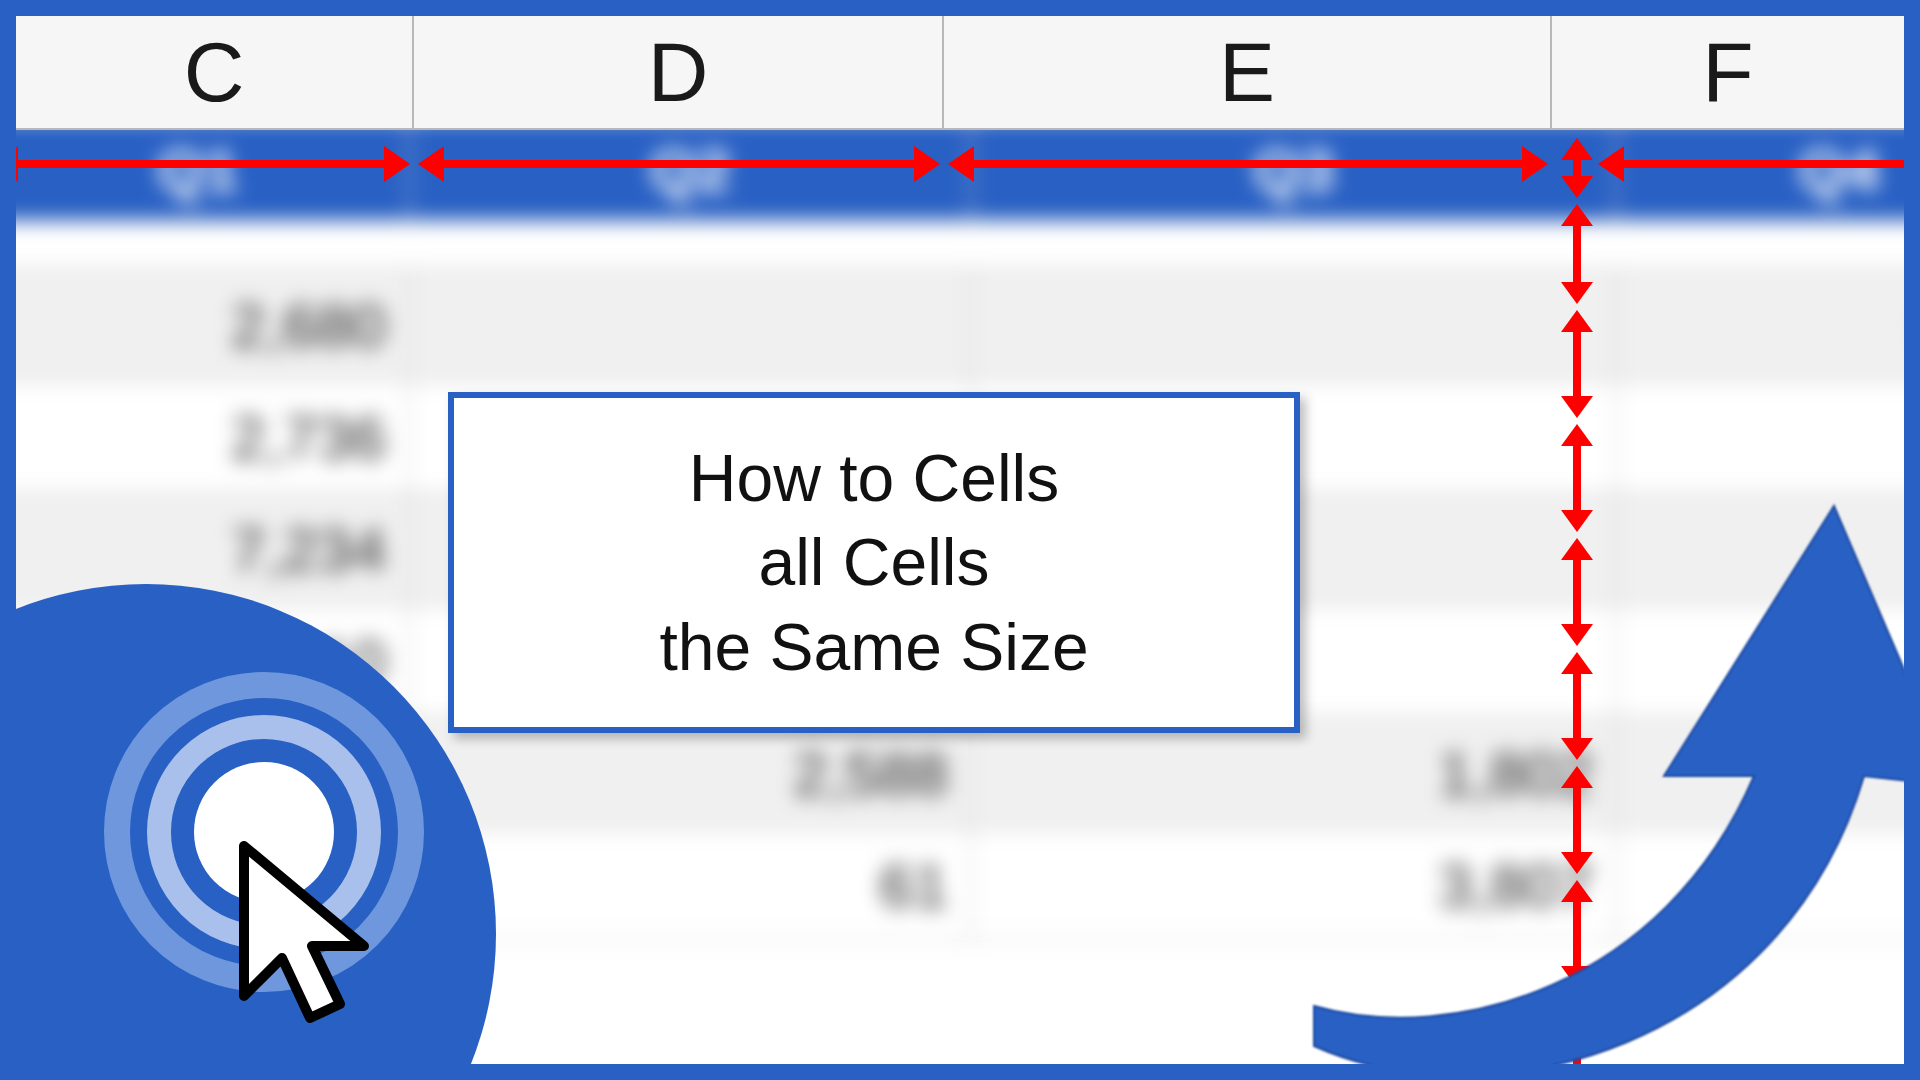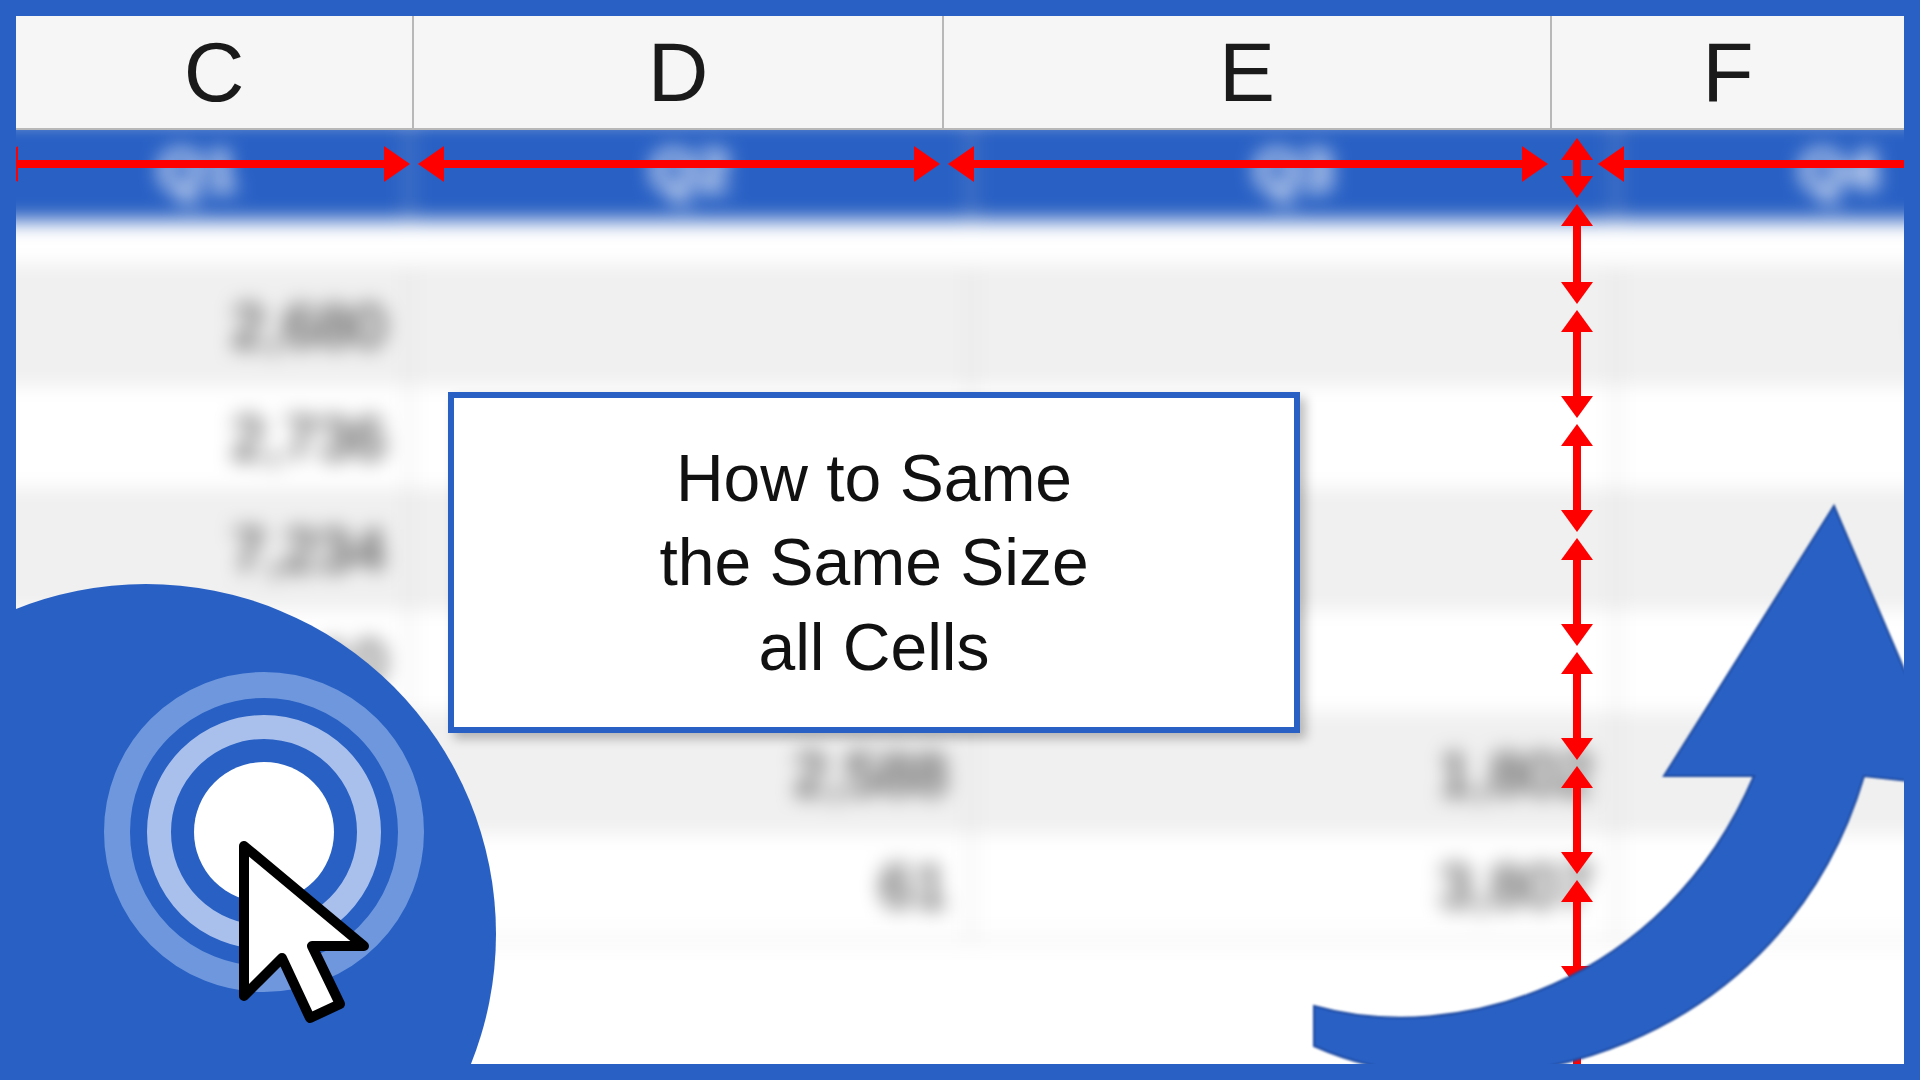--- a/index.html
+++ b/index.html
@@ -343,23 +343,23 @@
         <div class="vhead-t"></div>
         <div class="vhead-b"></div>
     </div>
     <div class="v-arrow" style="top:856px; height:108px;">
       <div class="vline"></div>
         <div class="vhead-t"></div>
     </div>
   </div>
 
   <div class="title-card">
-    <div class="line">How to Same</div>
+    <div class="line">How to Cells</div>
+    <div class="line">all Cells</div>
     <div class="line">the Same Size</div>
-    <div class="line">all Cells</div>
   </div>
 
   <svg class="blue-arrow" viewBox="0 0 760 720">
     <path fill="#2860c4" stroke="#1e4aa0" stroke-width="2" d="M 120 660
          C 260 700, 470 640, 560 430
          L 470 430
          L 640 160
          L 760 440
          L 670 430
          C 590 700, 300 780, 120 700

